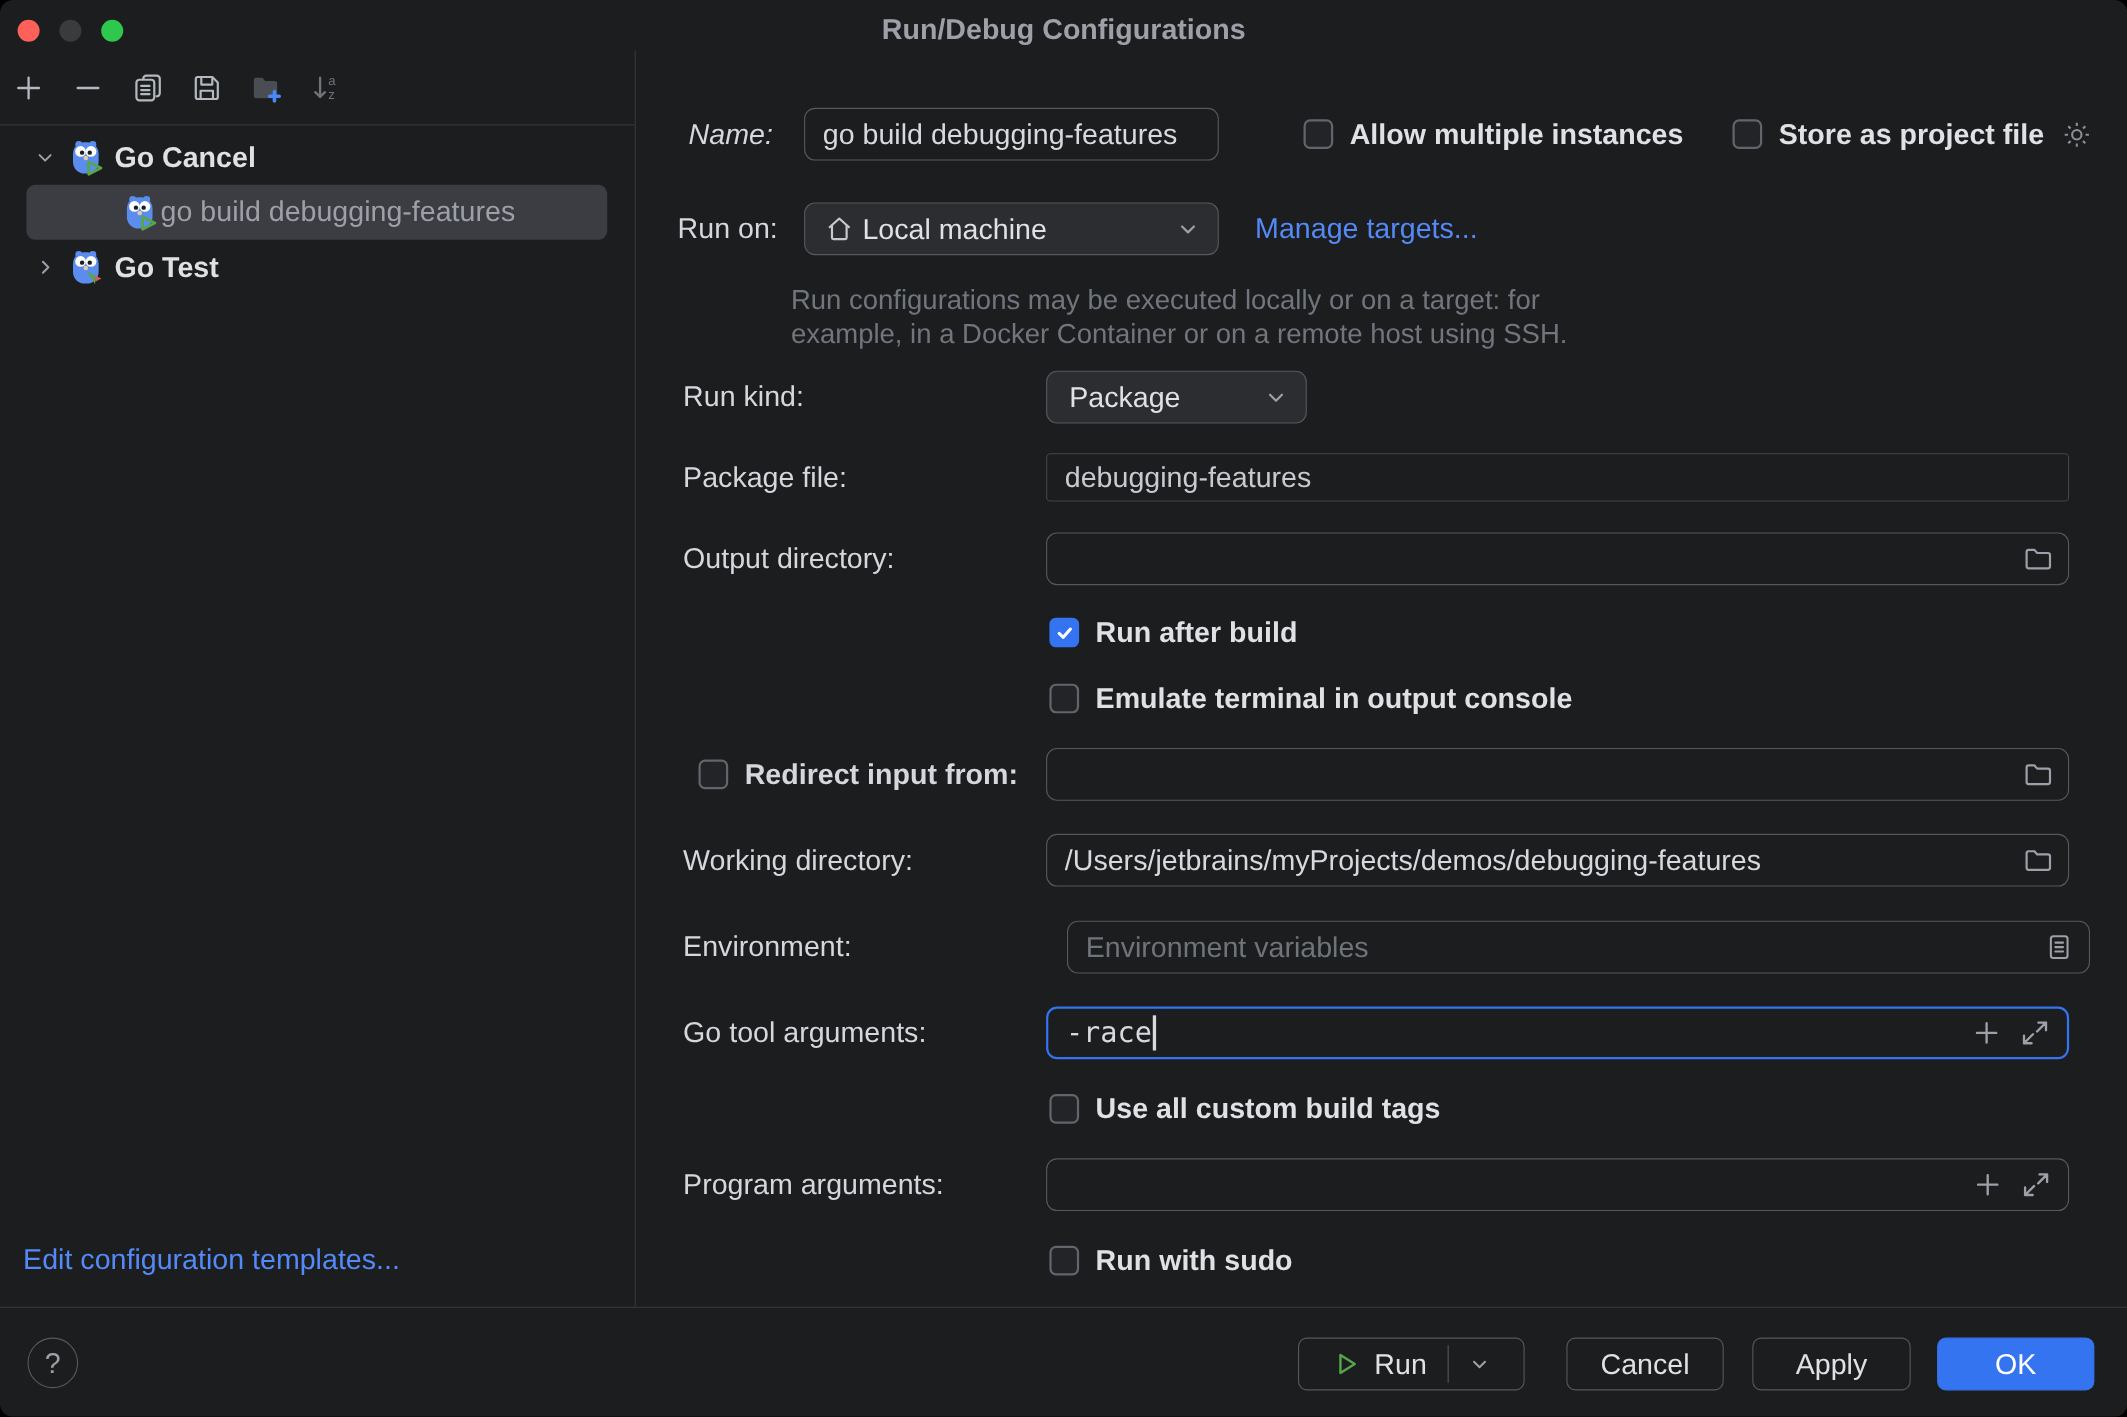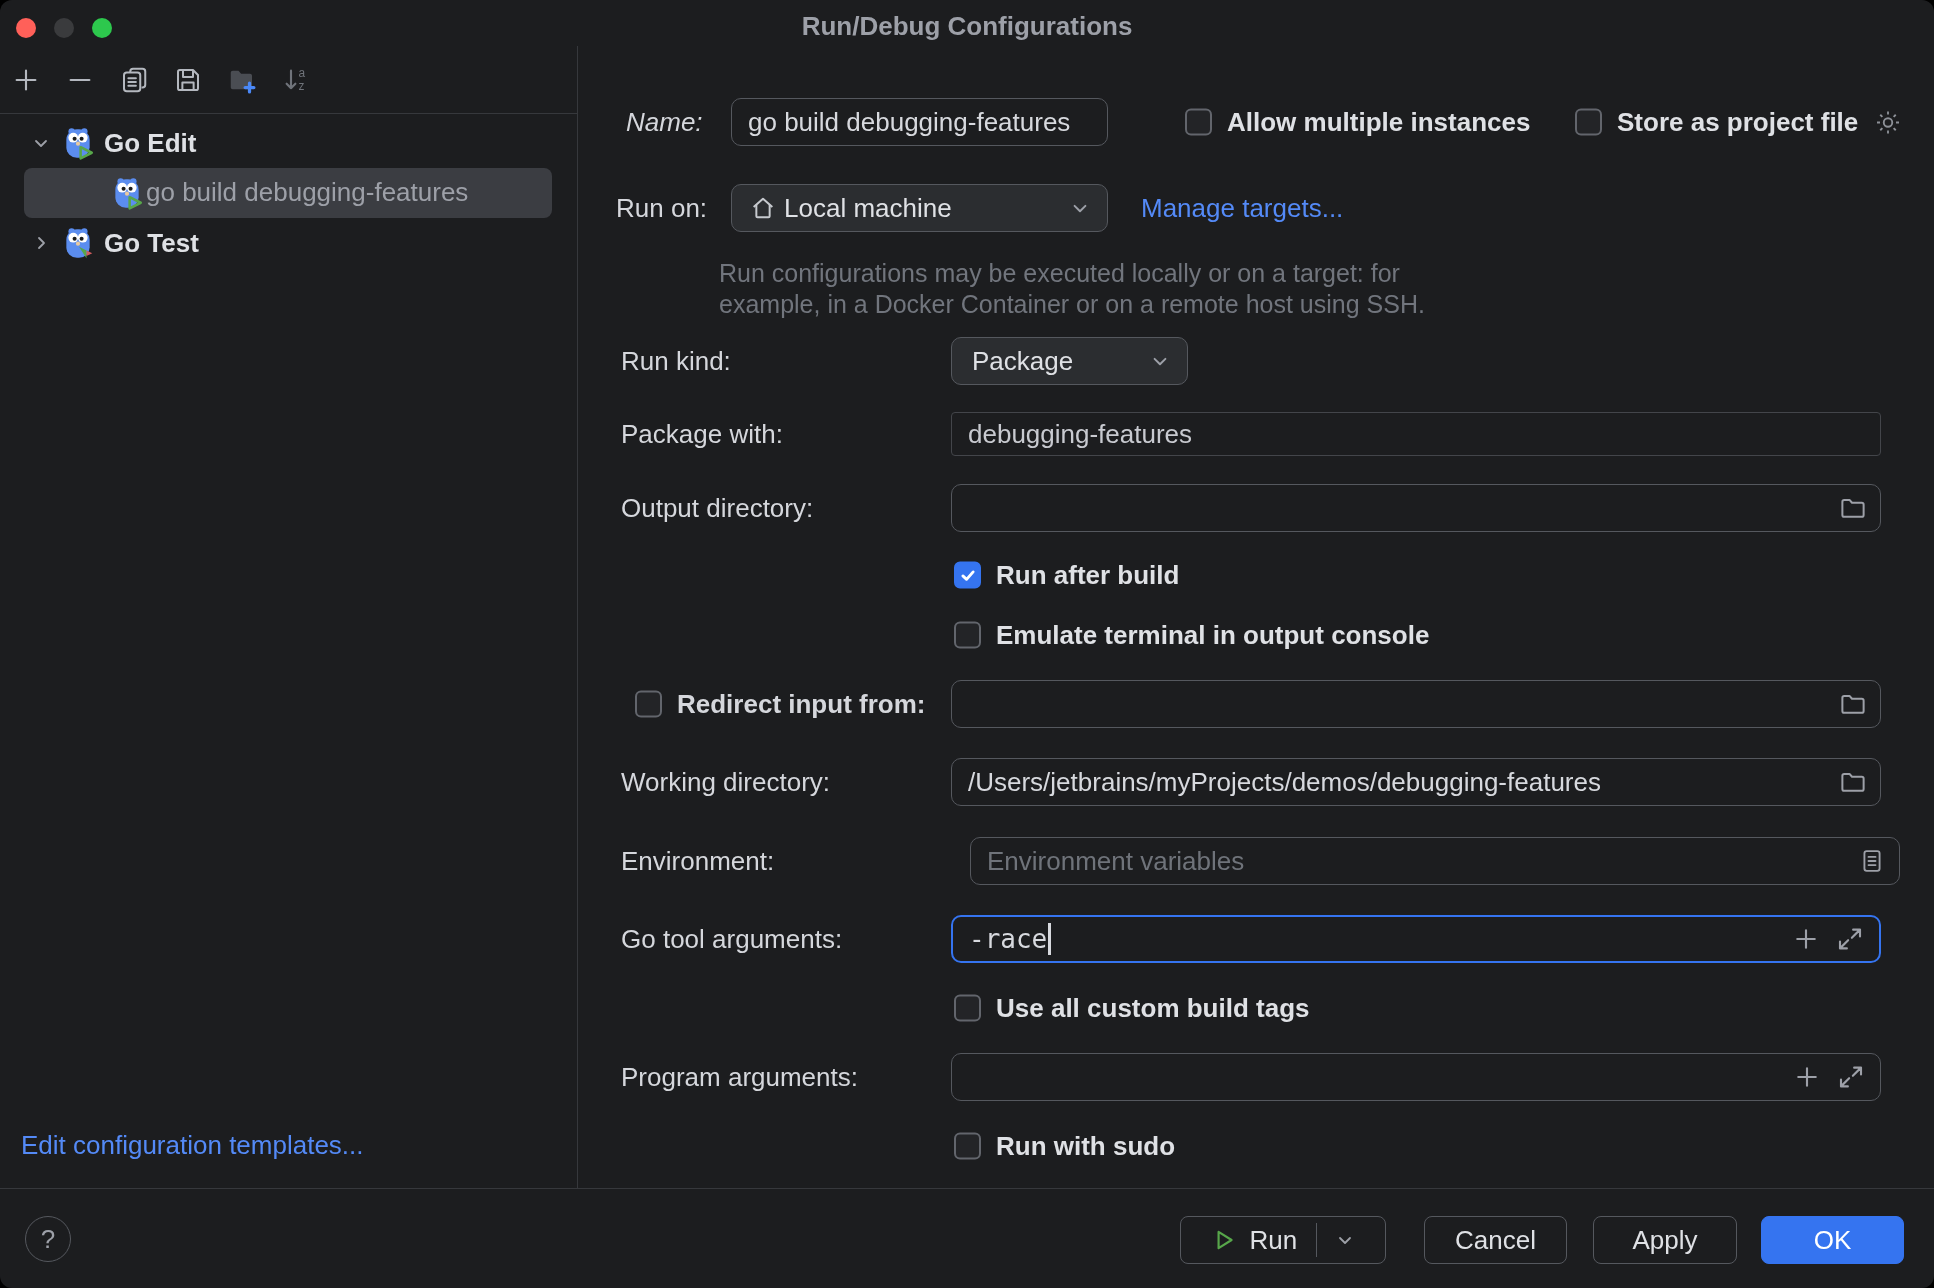--- a/index.html
+++ b/index.html
@@ -138,21 +138,21 @@
             <circle cx="23" cy="6" r="3" fill="#5B8DEF"></circle>
           <rect x="6" y="4" width="22" height="27" rx="10" fill="#5B8DEF"></rect>
           <circle cx="12.5" cy="12" r="4.6" fill="#fff"></circle>
             <circle cx="21.5" cy="12" r="4.6" fill="#fff"></circle>
           <circle cx="13.8" cy="13" r="1.9" fill="#1C1D1F"></circle>
             <circle cx="20.4" cy="13" r="1.9" fill="#1C1D1F"></circle>
           <circle cx="17" cy="17.6" r="2" fill="#E8C9A0"></circle>
           <path d="M19.5 21L30 26.2 19.5 31.5z" fill="none" stroke="#57A64A" stroke-width="2.4" stroke-linejoin="round"></path>
         </svg>
       </span>
-      <span class="tree-label">Go Edit</span>
+      <span class="tree-label">Go Cancel</span>
     </div>
 
     <div class="tree-sel" style="top:122px;">
       <span class="tree-icon">
         <svg width="36" height="36" viewBox="0 0 34 34">
           <circle cx="11" cy="6" r="3" fill="#5B8DEF"></circle>
             <circle cx="23" cy="6" r="3" fill="#5B8DEF"></circle>
           <rect x="6" y="4" width="22" height="27" rx="10" fill="#5B8DEF"></rect>
           <circle cx="12.5" cy="12" r="4.6" fill="#fff"></circle>
             <circle cx="21.5" cy="12" r="4.6" fill="#fff"></circle>
@@ -246,21 +246,21 @@
         <span class="combo-text" style="padding-left:6px;">Package</span>
         <span>
           <svg width="26" height="26" viewBox="0 0 24 24" fill="none" stroke="#9DA0A8" stroke-width="1.8" stroke-linecap="round" stroke-linejoin="round">
               <path d="M7 10l5 5 5-5"></path>
             </svg>
         </span>
       </div>
     </div>
 
     <div class="row" style="top:366px;height:44px;">
-      <span class="lbl" style="left:43px;">Package with:</span>
+      <span class="lbl" style="left:43px;">Package file:</span>
       <div class="fieldbox plain" style="left:373px;width:930px;height:44px;">
         <input style="color: rgb(200, 202, 208);" value="debugging-features">
       </div>
     </div>
 
     <div class="row" style="top:506px;height:46px;">
       <div class="cb-group" style="left:376px;">
         <span class="cb checked">
           <svg width="18" height="18" viewBox="0 0 14 14" fill="none" stroke="#fff" stroke-width="2.2" stroke-linecap="round" stroke-linejoin="round">
               <path d="M3 7.3 5.9 10 11 4.2"></path>

